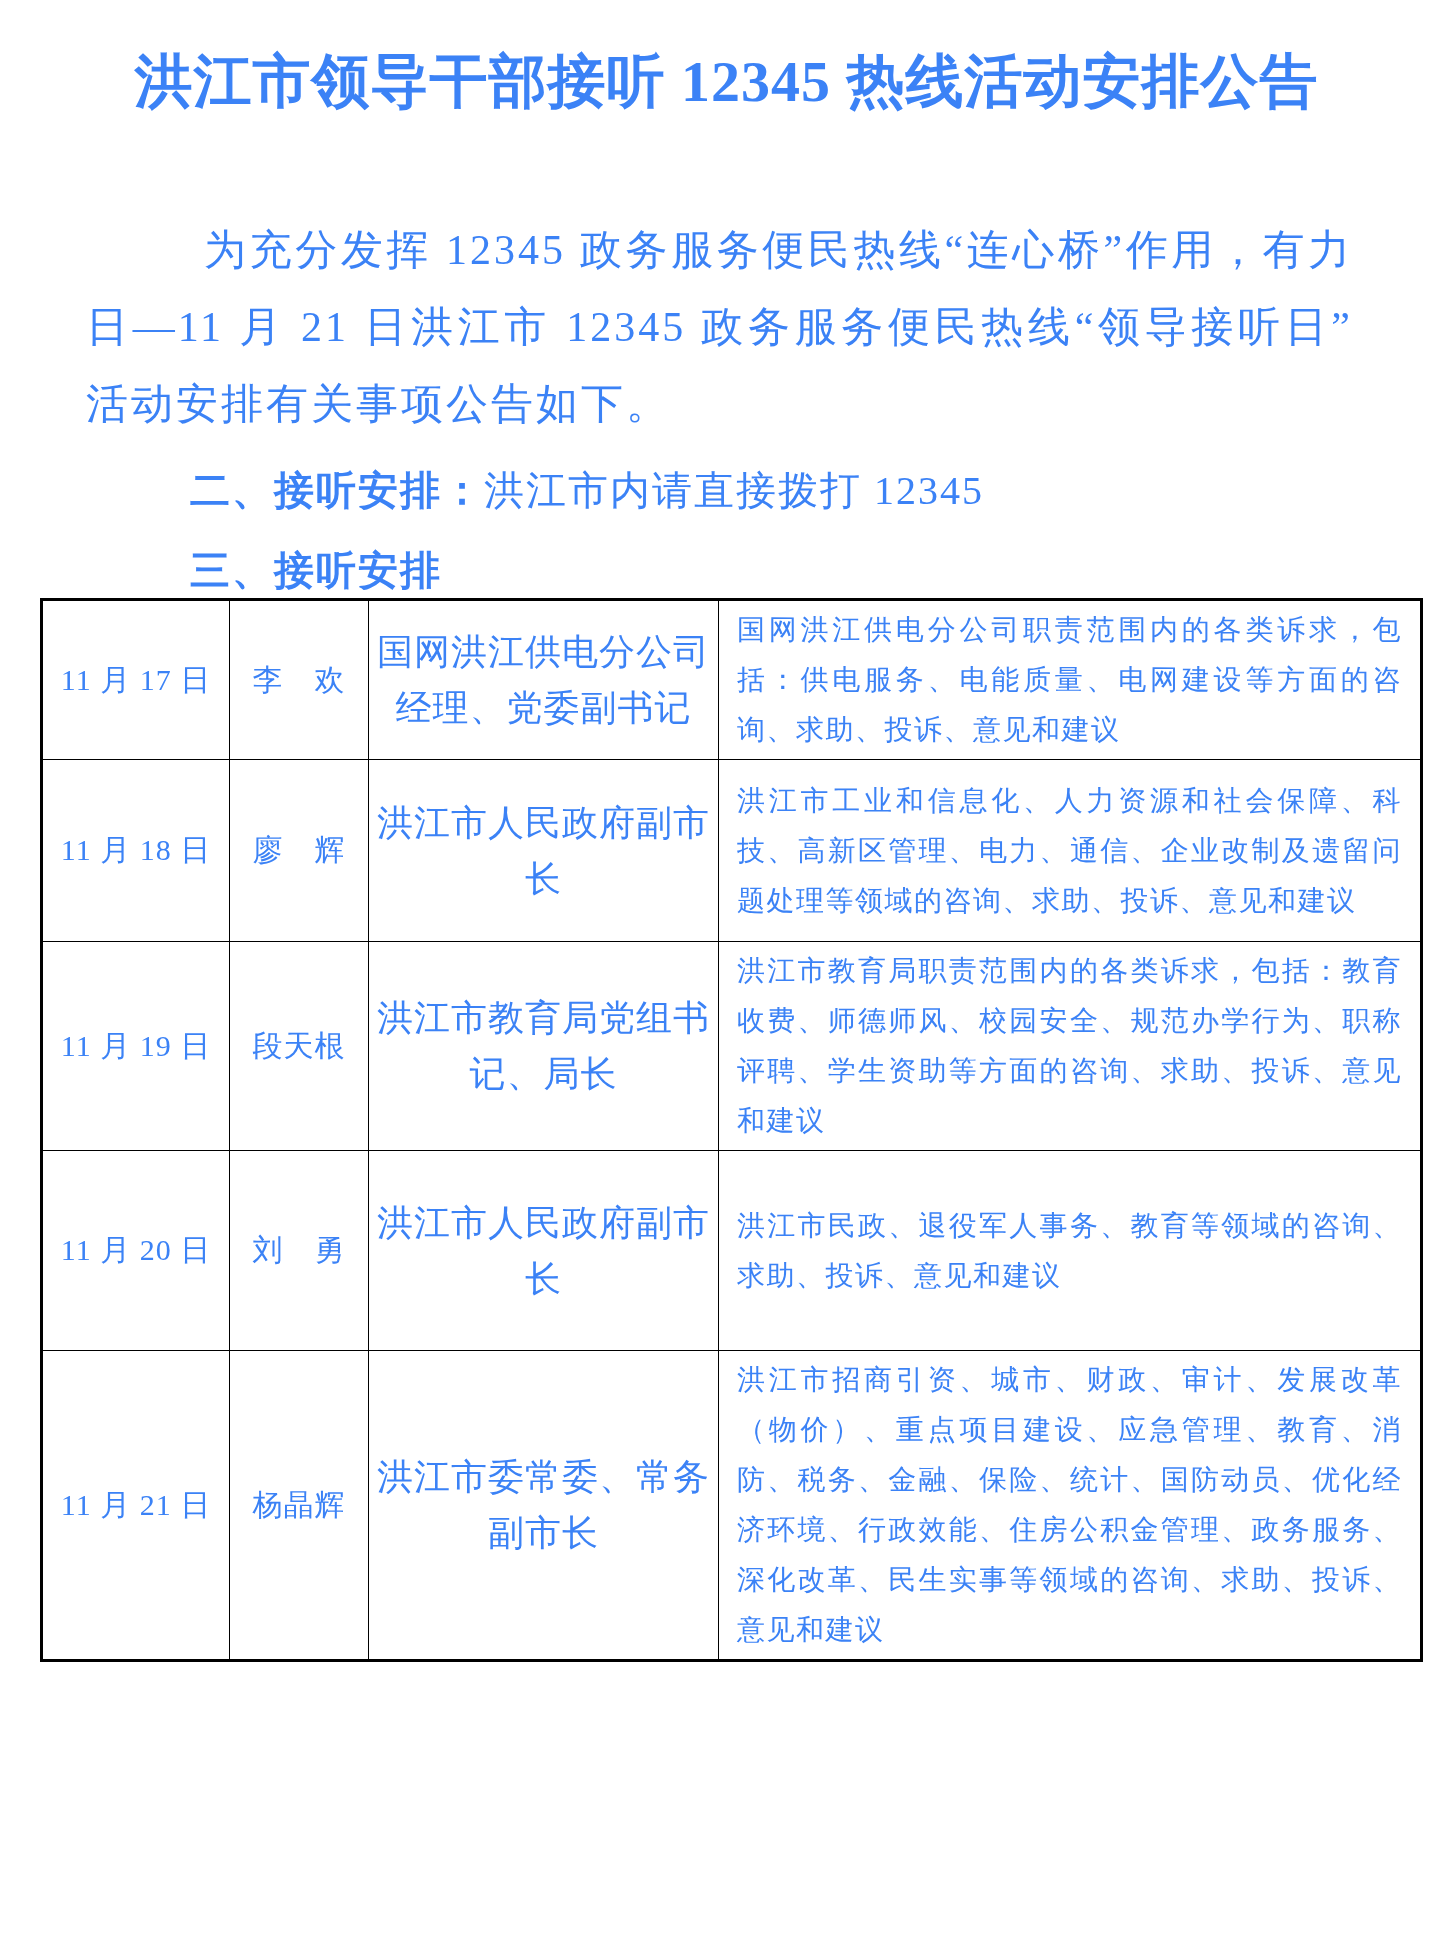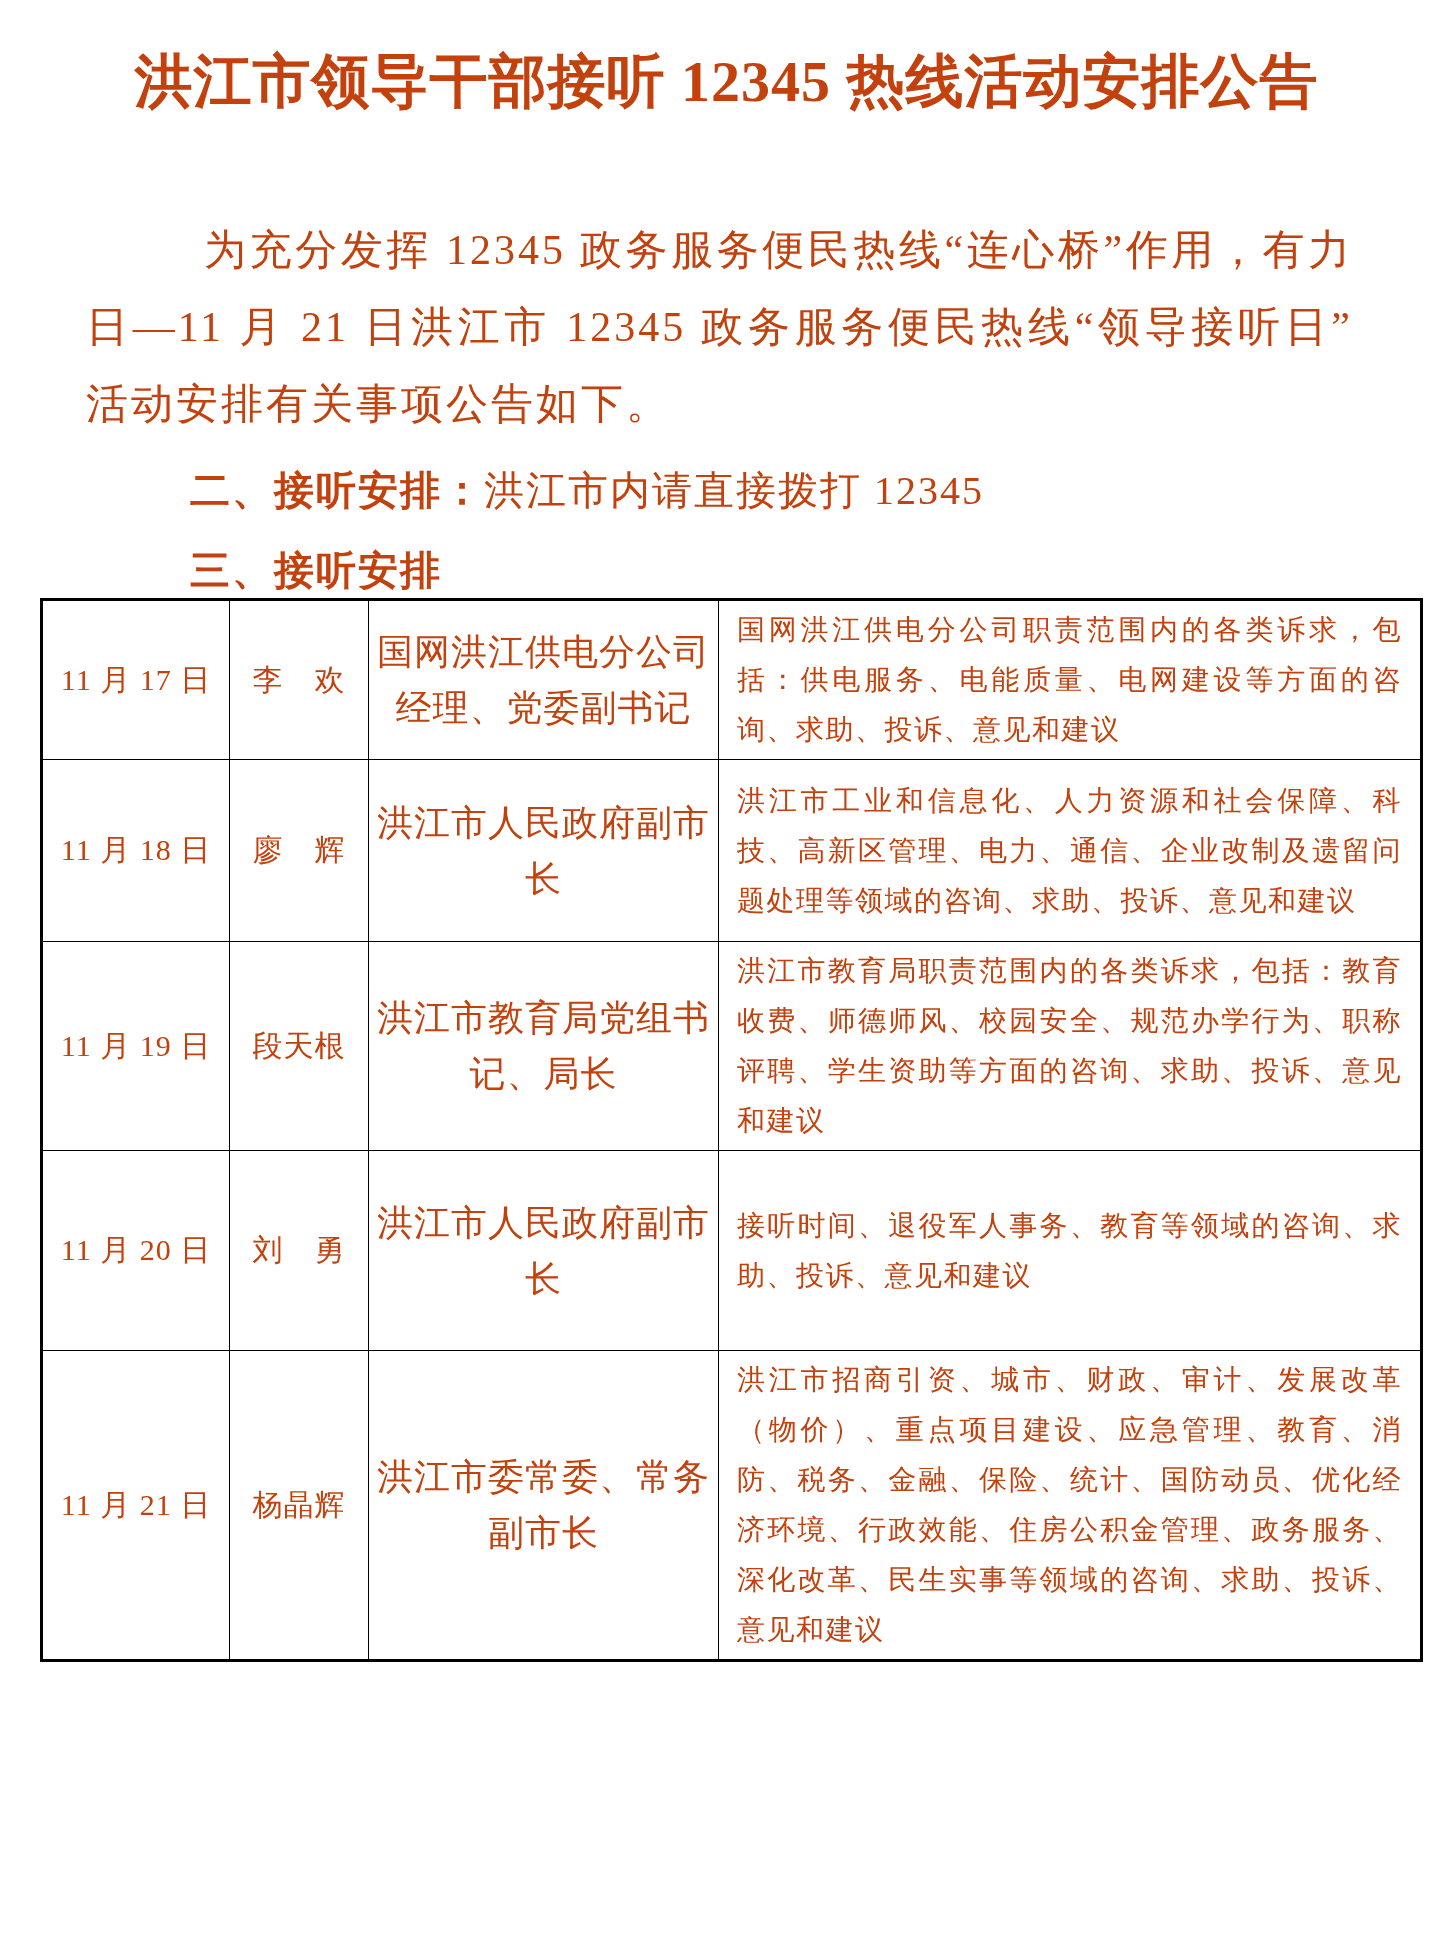--- a/index.html
+++ b/index.html
@@ -5,21 +5,21 @@
   html, body {
     margin: 0;
     padding: 0;
     background: #ffffff;
   }
   .page {
     position: relative;
     width: 1453px;
     height: 1876px;
     background: #ffffff;
-    color: #c2410c;
+    color: #3b82f6;
     font-family: "Liberation Serif", serif;
     overflow: hidden;
   }
   .title {
     margin: 46px 10px 0 10px;
     text-align: center;
     font-size: 58px;
     line-height: 72px;
     font-weight: bold;
     font-family: "Liberation Serif", serif;
@@ -157,21 +157,21 @@
       <tr>
         <td class="date">11 月 19 日</td>
         <td class="leader">段天根</td>
         <td class="position">洪江市教育局党组书记、局长</td>
         <td class="scope">洪江市教育局职责范围内的各类诉求，包括：教育收费、师德师风、校园安全、规范办学行为、职称评聘、学生资助等方面的咨询、求助、投诉、意见和建议</td>
       </tr>
       <tr>
         <td class="date">11 月 20 日</td>
         <td class="leader">刘　勇</td>
         <td class="position">洪江市人民政府副市长</td>
-        <td class="scope">接听时间、退役军人事务、教育等领域的咨询、求助、投诉、意见和建议</td>
+        <td class="scope">洪江市民政、退役军人事务、教育等领域的咨询、求助、投诉、意见和建议</td>
       </tr>
       <tr>
         <td class="date">11 月 21 日</td>
         <td class="leader">杨晶辉</td>
         <td class="position">洪江市委常委、常务副市长</td>
         <td class="scope">洪江市招商引资、城市、财政、审计、发展改革（物价）、重点项目建设、应急管理、教育、消防、税务、金融、保险、统计、国防动员、优化经济环境、行政效能、住房公积金管理、政务服务、深化改革、民生实事等领域的咨询、求助、投诉、意见和建议</td>
       </tr>
     </tbody>
   </table>
 

